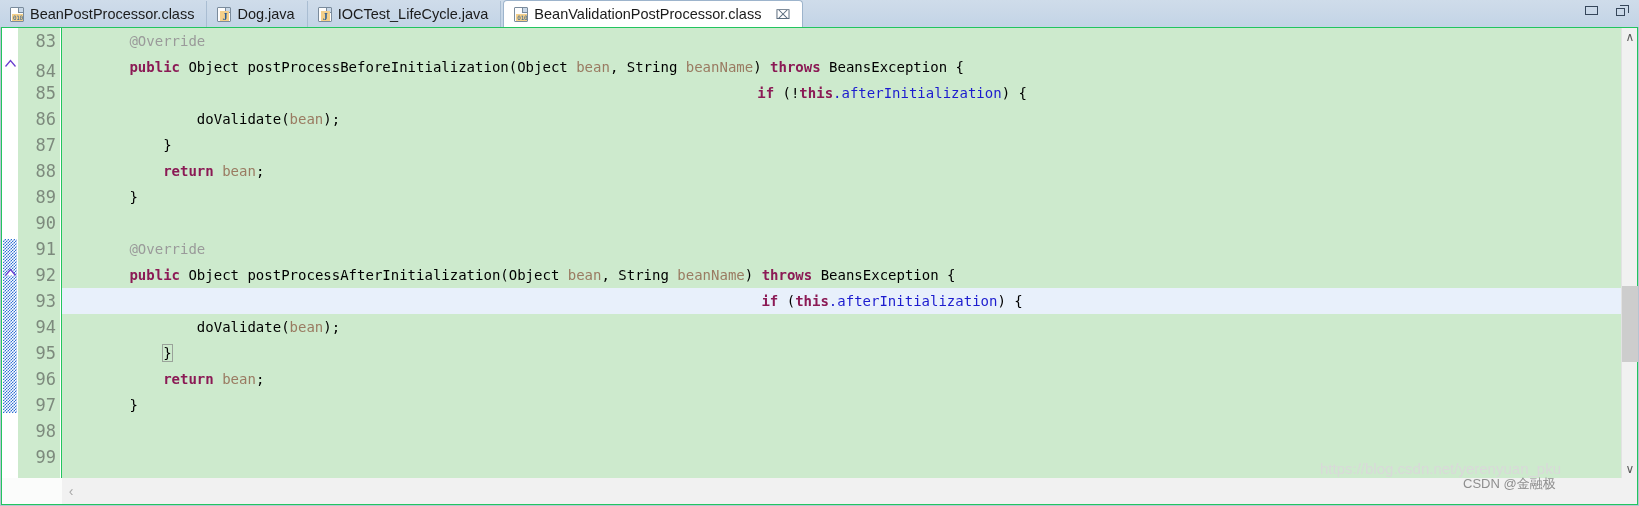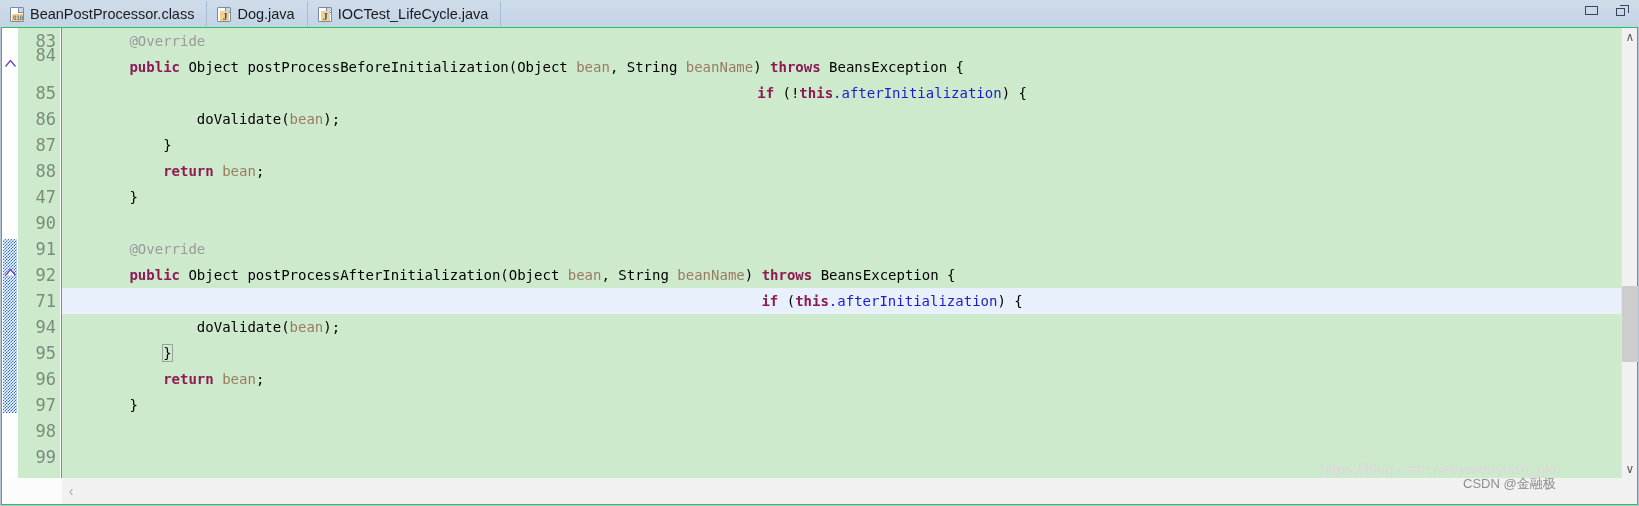--- a/index.html
+++ b/index.html
@@ -387,20 +387,27 @@
       <span class="tab-label">Dog.java</span>
     </div>
 
     <div class="tab inactive" style="position:relative;z-index:2;">
       <span class="icon-java">
           <span class="jglyph">J</span>
         </span>
       <span class="tab-label">IOCTest_LifeCycle.java</span>
     </div>
 
+    <div class="tab active" style="position:relative;z-index:3;">
+      <span class="icon-class">
+          <span class="digits">010</span>
+        </span>
+      <span class="tab-label">BeanValidationPostProcessor.class</span>
+      <span class="tab-close">⌧</span>
+    </div>
 
     <div class="winbtns" style="z-index:4;">
       <span class="btn-min"></span>
       <span class="btn-max"></span>
     </div>
   </div>
 
   <div class="editor-wrap">
 
     <div class="annotation-ruler">
@@ -412,30 +419,30 @@
       </div>
       <div class="ann-marker" style="left:2px; top:240px;">
         <svg width="13" height="9" viewBox="0 0 13 9">
             <path d="M1.5 7.5 L6.5 1.5 L11.5 7.5" fill="#ffffff" stroke="#6a3fcf" stroke-width="1.3"></path>
           </svg>
       </div>
     </div>
 
     <div class="gutter">
       <div class="linenum" style="top:0px;">83</div>
-      <div class="linenum" style="top:14px;">84</div>
+      <div class="linenum" style="top:30px;">84</div>
       <div class="linenum" style="top:52px;">85</div>
       <div class="linenum" style="top:78px;">86</div>
       <div class="linenum" style="top:104px;">87</div>
       <div class="linenum" style="top:130px;">88</div>
-      <div class="linenum" style="top:156px;">47</div>
+      <div class="linenum" style="top:156px;">89</div>
       <div class="linenum" style="top:182px;">90</div>
       <div class="linenum" style="top:208px;">91</div>
       <div class="linenum" style="top:234px;">92</div>
-      <div class="linenum" style="top:260px;">71</div>
+      <div class="linenum" style="top:260px;">93</div>
       <div class="linenum" style="top:286px;">94</div>
       <div class="linenum" style="top:312px;">95</div>
       <div class="linenum" style="top:338px;">96</div>
       <div class="linenum" style="top:364px;">97</div>
       <div class="linenum" style="top:390px;">98</div>
       <div class="linenum" style="top:416px;">99</div>
     </div>
 
     <div class="fold-col">
       <div class="fold-icon" style="top:7px;"></div>

